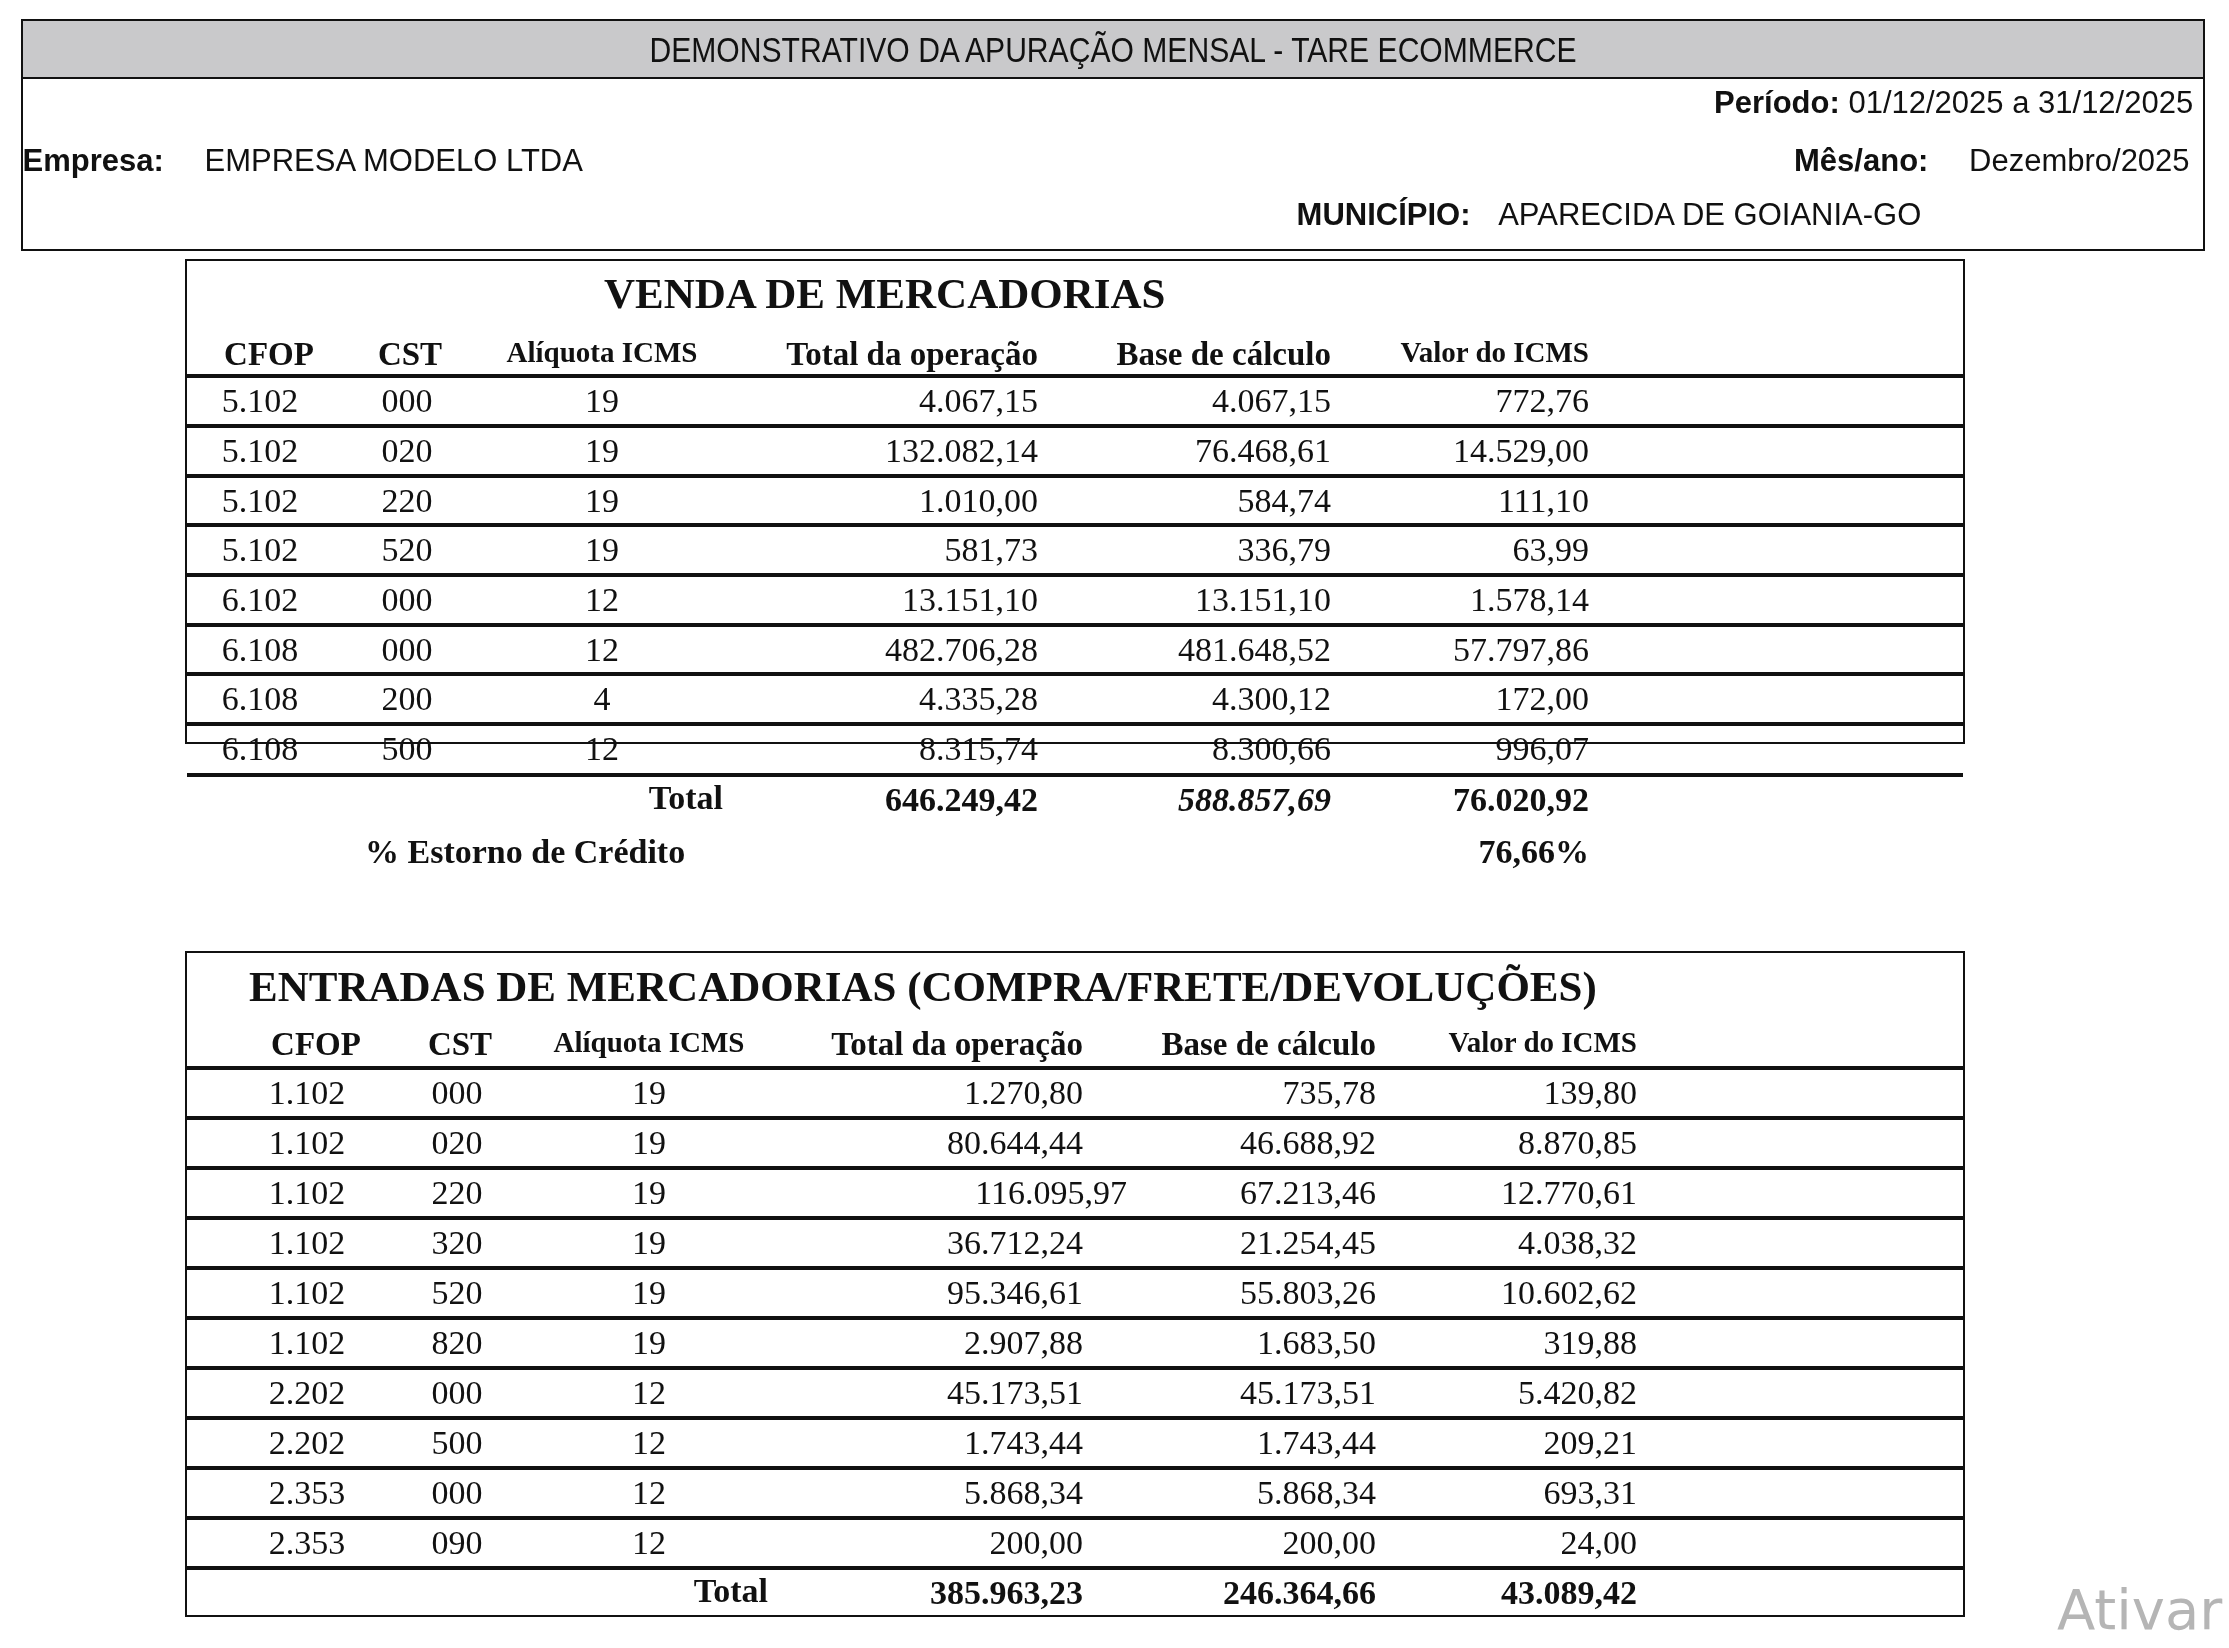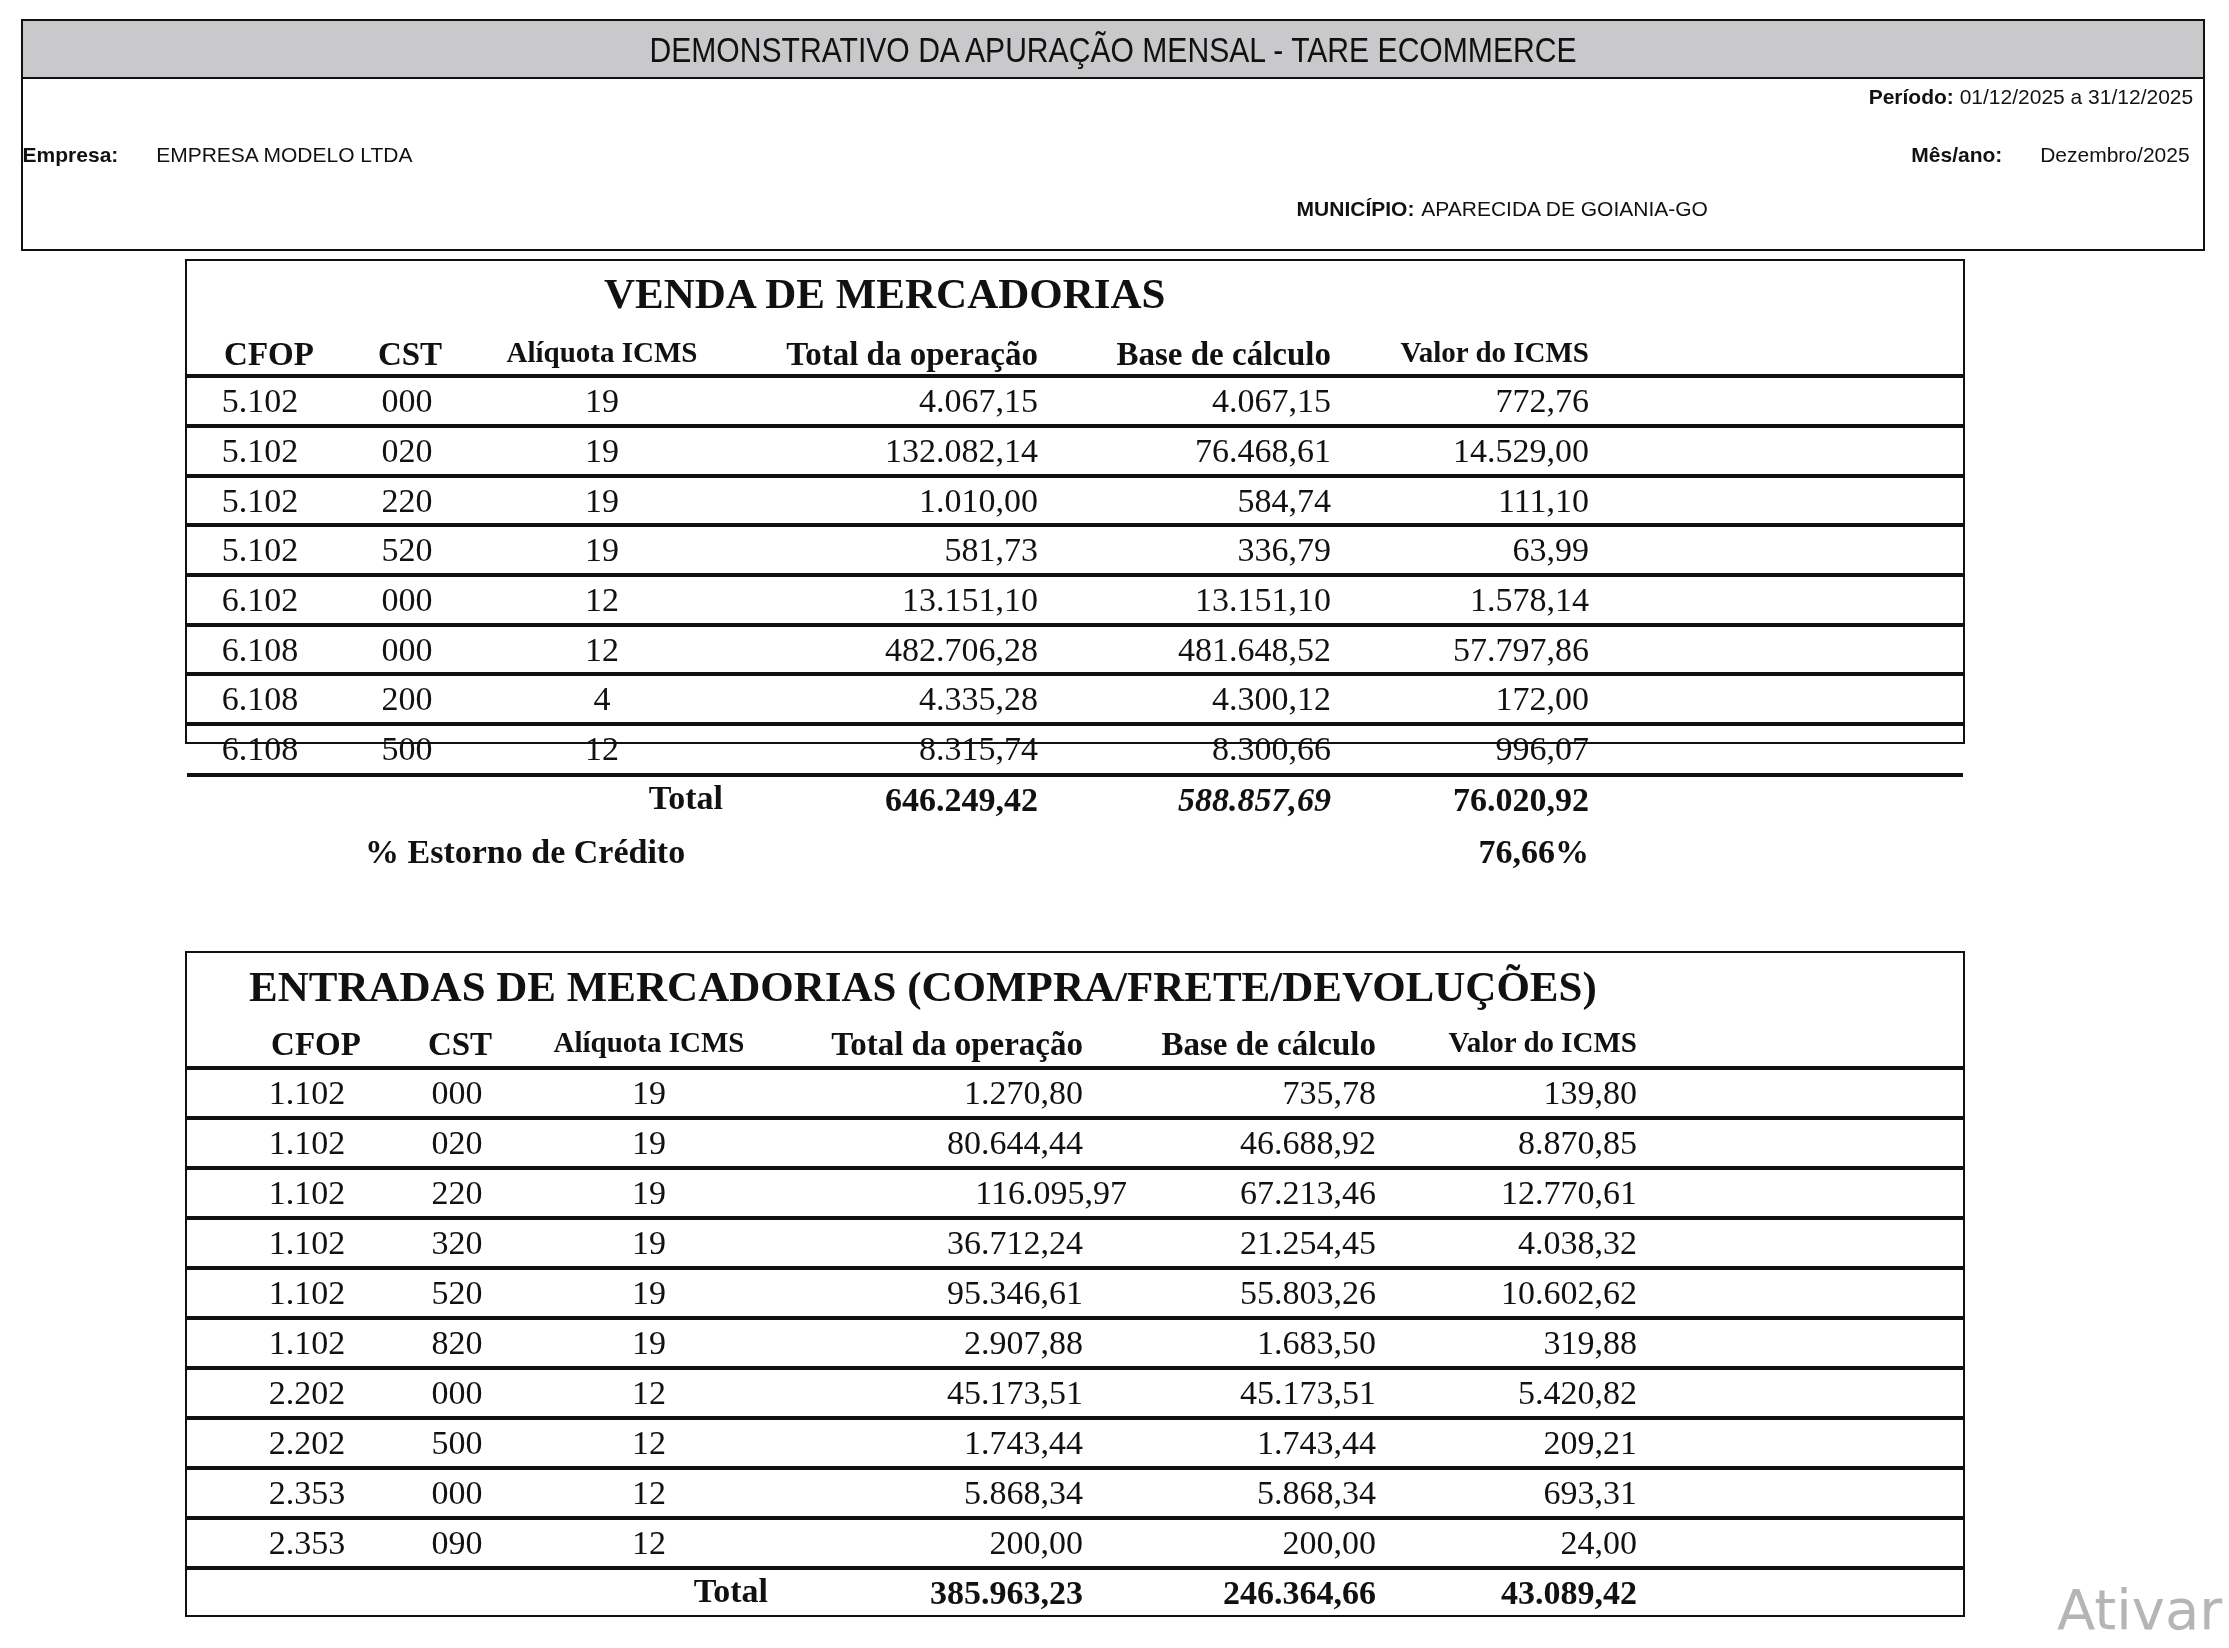--- a/index.html
+++ b/index.html
@@ -2,21 +2,21 @@
 <html style="font-size:15px"><head>
 <meta charset="utf-8">
 <style>
   html, body { margin:0; padding:0; background:#ffffff; }
   body { width:2230px; height:1649px; position:relative; overflow:hidden; color:#111; }
   .sans { font-family: "Liberation Sans", sans-serif; }
 
   #hdr { position:absolute; left:20.6px; top:19px; width:2184px; height:232px; border:2.8px solid #111; box-sizing:border-box; }
   #hdr .band { position:absolute; left:0; top:0; right:0; height:56px; background:#c9c9cb; border-bottom:2.8px solid #111; }
   #hdr .band span { position:absolute; left:0; right:0; top:9.4px; text-align:center; font-size:35px; transform:scaleX(0.86); letter-spacing:0px; }
-  .hfield { position:absolute; font-size:21px; white-space:nowrap; }
+  .hfield { position:absolute; font-size:31px; white-space:nowrap; }
   .hlabel { font-weight:bold; }
 
   .tbl { position:absolute; left:185px; width:1780px; border:2.8px solid #111; box-sizing:border-box; background:#fff; }
   .tbl .title { position:absolute; font-family:"Liberation Serif", serif; font-weight:bold; font-size:43px; white-space:nowrap; transform-origin:left center; }
   .tbl .colhdr { position:absolute; font-family:"Liberation Serif", serif; font-weight:bold; font-size:33px; white-space:nowrap; }
   .tbl .row { position:absolute; left:0; right:0; height:50px; border-top:4.7px solid #111; box-sizing:border-box; }
   .tbl .cell { position:absolute; top:3.7px; font-family:"Liberation Serif", serif; font-size:34px; white-space:nowrap; }
   .tbl .bold { font-weight:bold; }
   .c { transform:translateX(-50%); }
   .r { transform:translateX(-100%); }
@@ -37,21 +37,21 @@
   <div class="hfield sans" style="left:0px; top:122px;">
     <span class="hlabel">Empresa:</span>
     <span style="margin-left:32px;">EMPRESA MODELO LTDA</span>
   </div>
   <div class="hfield sans" style="right:13px; top:122px;">
     <span class="hlabel">Mês/ano:</span>
     <span style="margin-left:32px;">Dezembro/2025</span>
   </div>
   <div class="hfield sans" style="left:1274px; top:176px;">
     <span class="hlabel">MUNICÍPIO:</span>
-    <span style="margin-left:1px;">APARECIDA DE GOIANIA-GO</span>
+    <span style="margin-left:19px;">APARECIDA DE GOIANIA-GO</span>
   </div>
 </div>
 
 <div class="tbl" id="t1" style="top:259px; height:485px;">
   <div class="title" style="left:417px; top:7.5px;">VENDA DE MERCADORIAS</div>
   <div class="colhdr c" style="left:82px; top:75px;">CFOP</div>
   <div class="colhdr c" style="left:223px; top:75px;">CST</div>
   <div class="colhdr c" style="left:415px; top:75px; font-size:29px;">Alíquota ICMS</div>
   <div class="colhdr r" style="left:851px; top:75px;">Total da operação</div>
   <div class="colhdr r" style="left:1144px; top:75px;">Base de cálculo</div>

